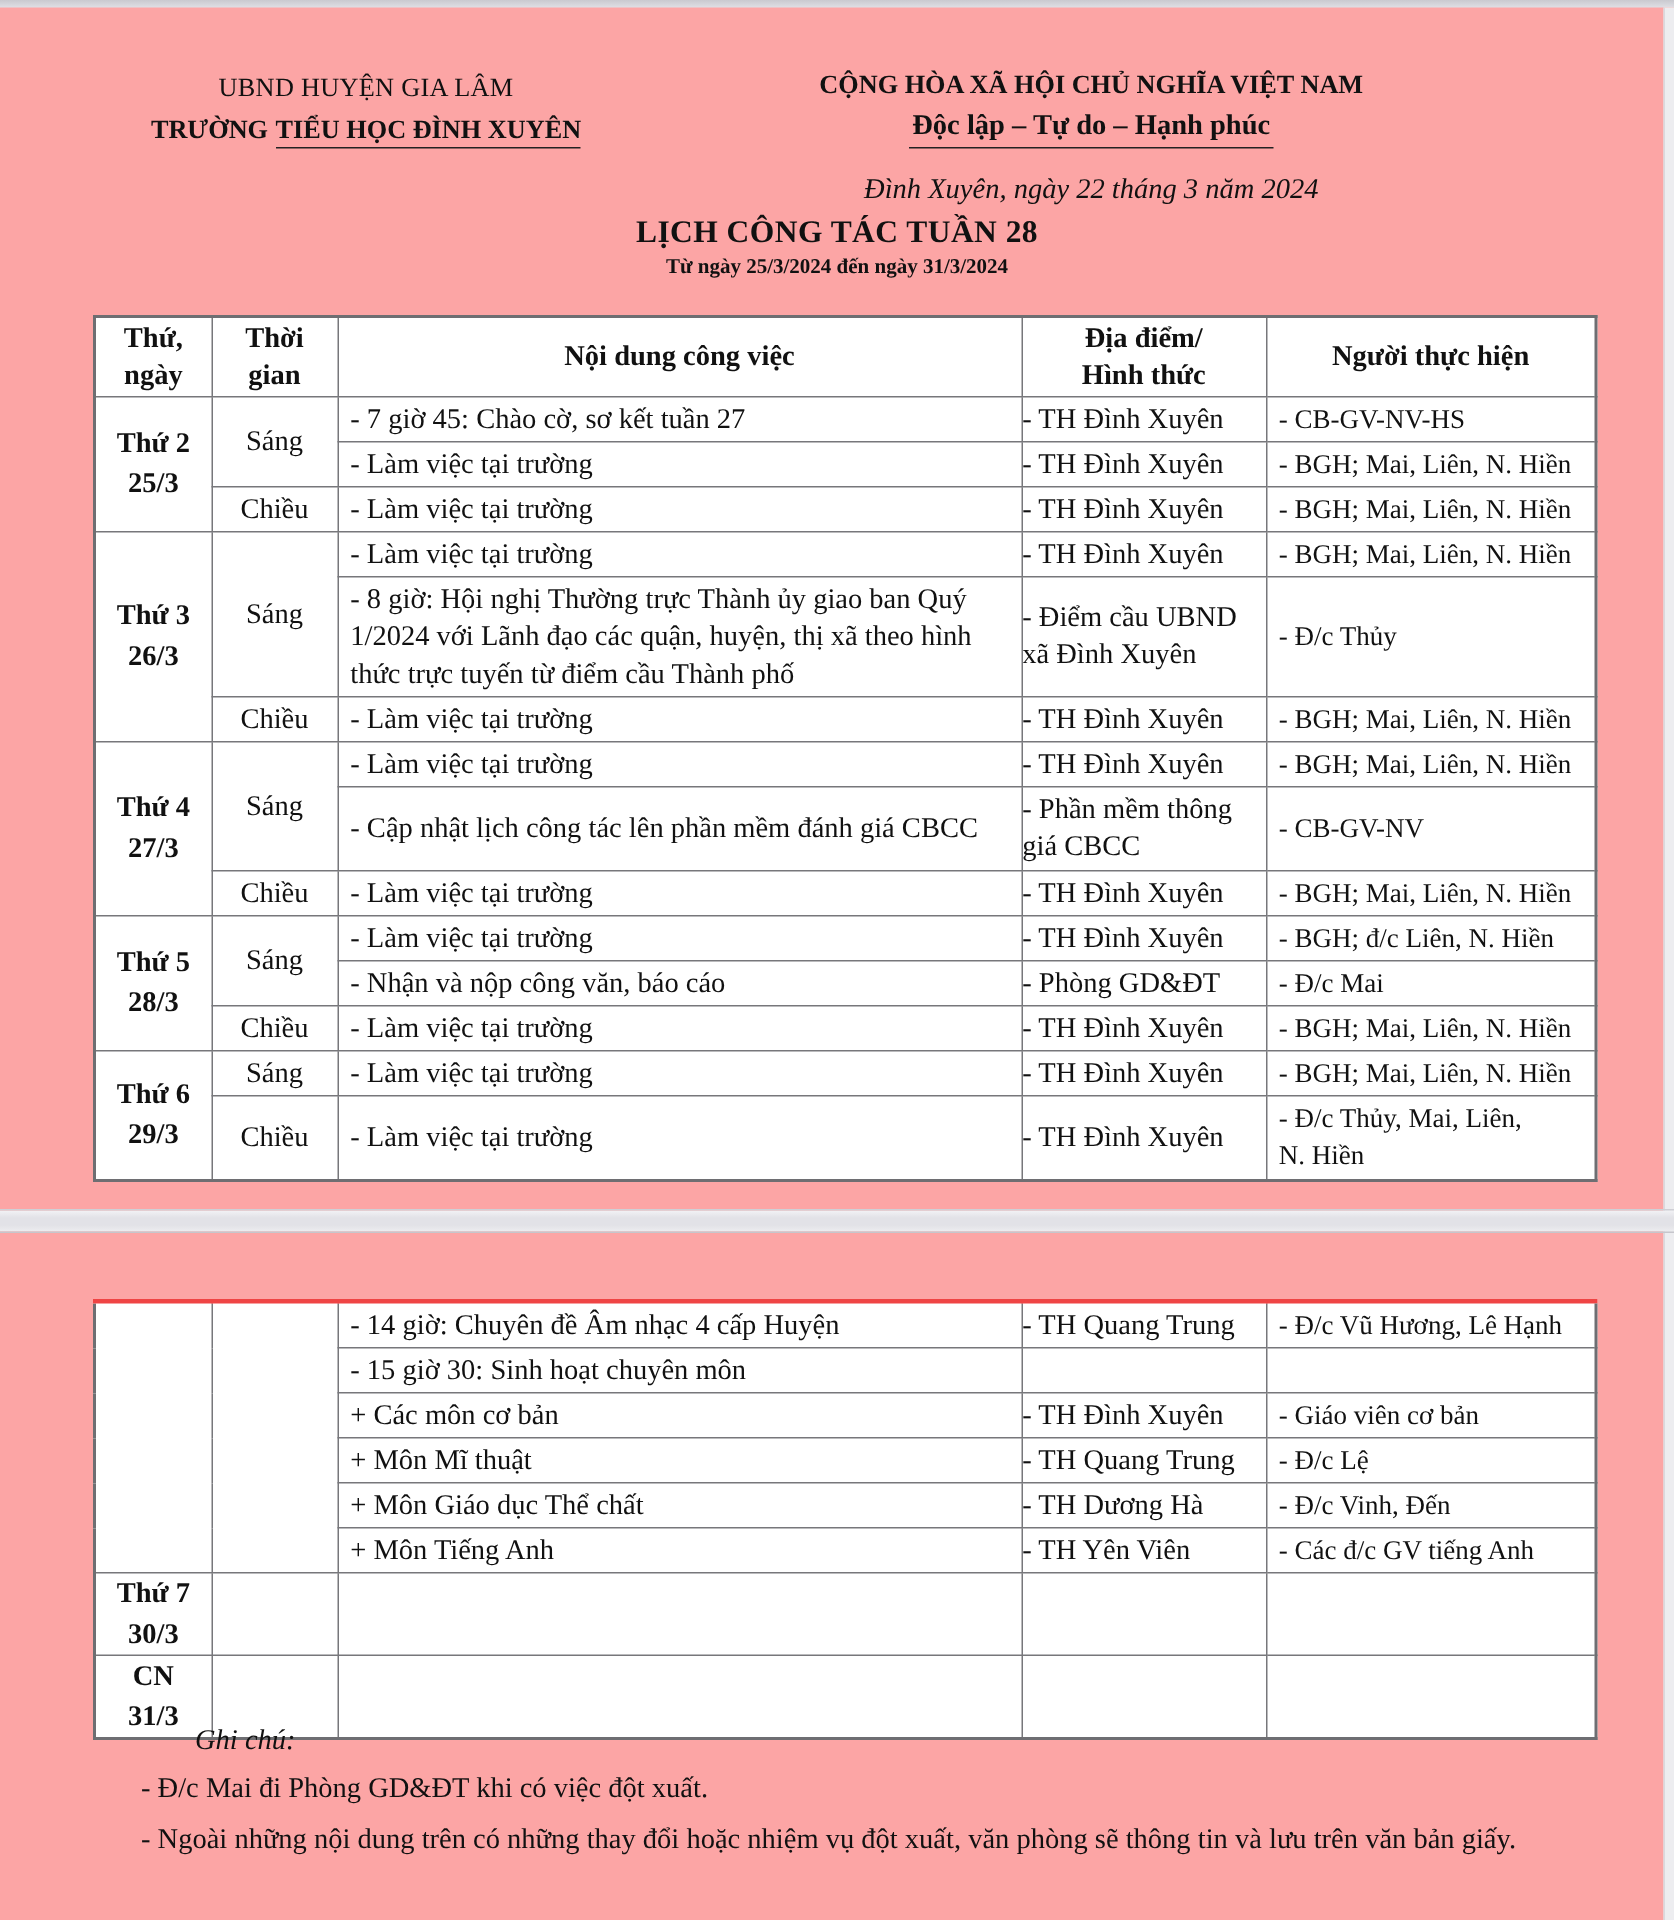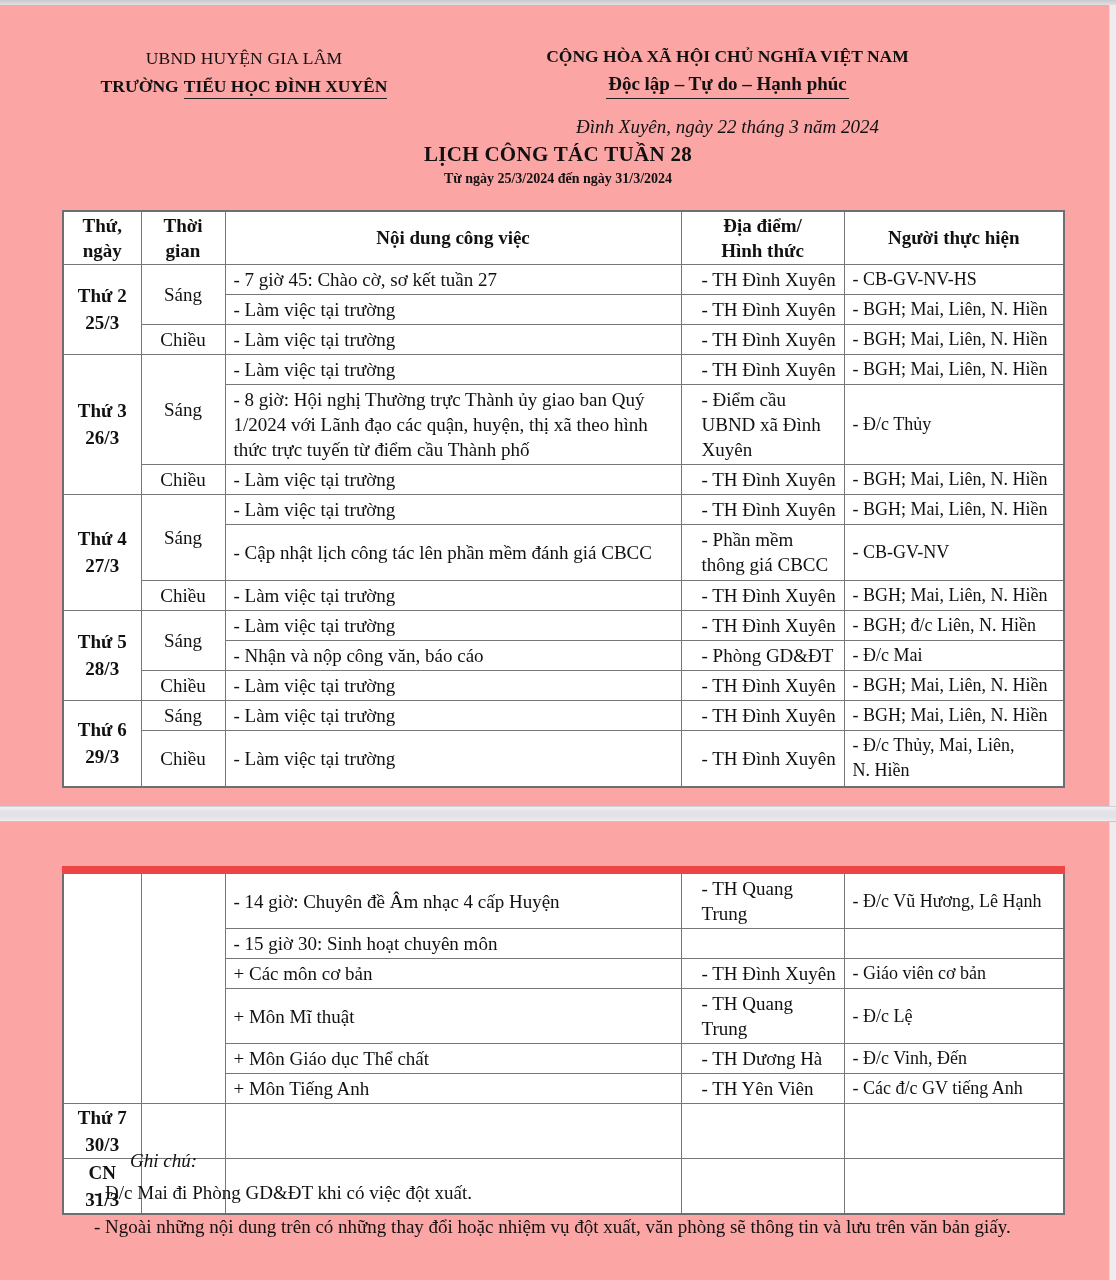--- a/index.html
+++ b/index.html
@@ -27,27 +27,27 @@
   .doc-title { position:absolute; top:142px; left:0; width:1116px; text-align:center;
                font-size:21px; font-weight:bold; letter-spacing:.3px; }
   .doc-subtitle { position:absolute; top:171px; left:0; width:1116px; text-align:center;
                font-size:14px; font-weight:bold; }
 
   table { border-collapse:collapse; table-layout:fixed; background:#fff; }
   .sched { position:absolute; left:62px; width:1001px; border:2px solid #6e6e72; }
   .sched td, .sched th { border:1px solid #77777b; vertical-align:middle;
                font-size:19px; line-height:25px; overflow:hidden; }
   #table1 { top:210px; }
-  #table2 { top:866px; border-top:8px solid #ef4444; }
+  #table2 { top:866px; border-top:3px solid #ef4444; }
 
   th.hdr { font-weight:bold; text-align:center; white-space:pre-line; height:53px; font-size:19px; }
   td.c-day { text-align:center; font-weight:bold; white-space:pre-line; line-height:27px; }
   td.c-time { text-align:center; }
   td.c-content { text-align:left; padding:2px 6px 2px 8px; }
-  td.c-place { text-align:left; padding:2px 4px 2px 20px; }
+  td.c-place { text-align:left; padding:2px 4px 2px 0; }
   td.c-person { text-align:left; padding:2px 3px 2px 8px; white-space:pre-line; font-size:18px; }
 
   tr.h30 { height:30px; } tr.h29 { height:29px; } tr.h28 { height:28px; }
   tr.h80 { height:80px; } tr.h56 { height:56px; } tr.h57 { height:57px; }
   tr.h27 { height:27px; } tr.h52 { height:52px; } tr.h53 { height:53px; }
 
   .page-break { position:absolute; top:806px; left:0; width:1116px; height:16px;
                 background:linear-gradient(#f2f2f5,#e2e2e7 35%,#e2e2e7 70%,#ededf0);
                 border-top:1px solid #cfcfd5; border-bottom:1px solid #c6c6cc; }
 

